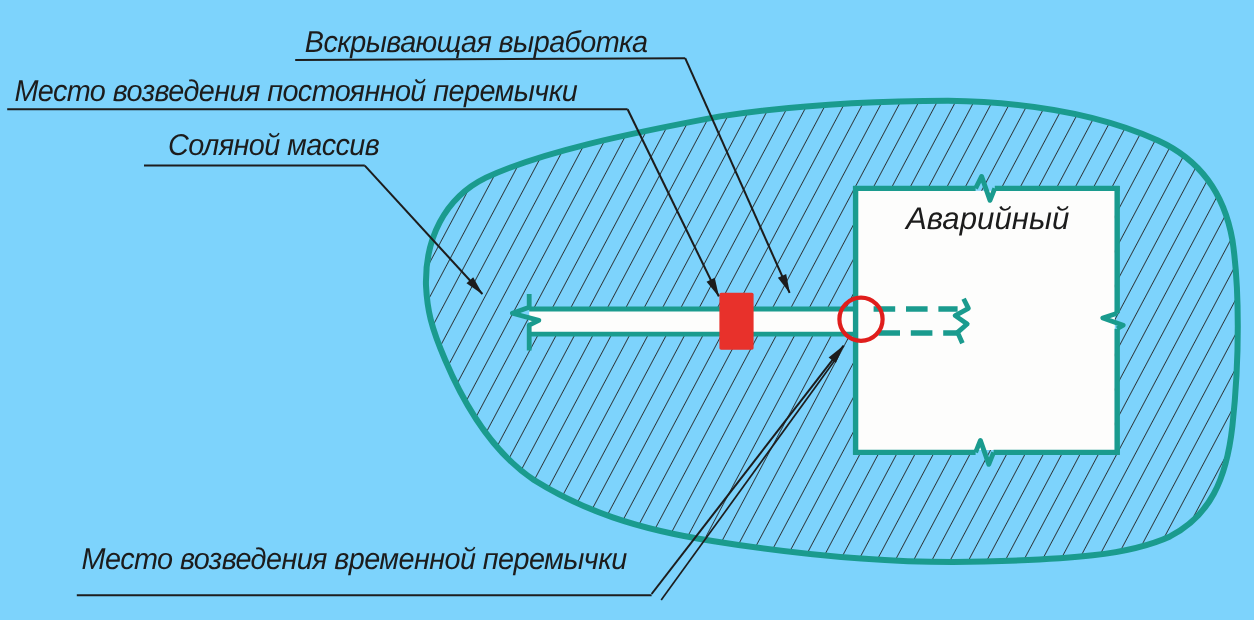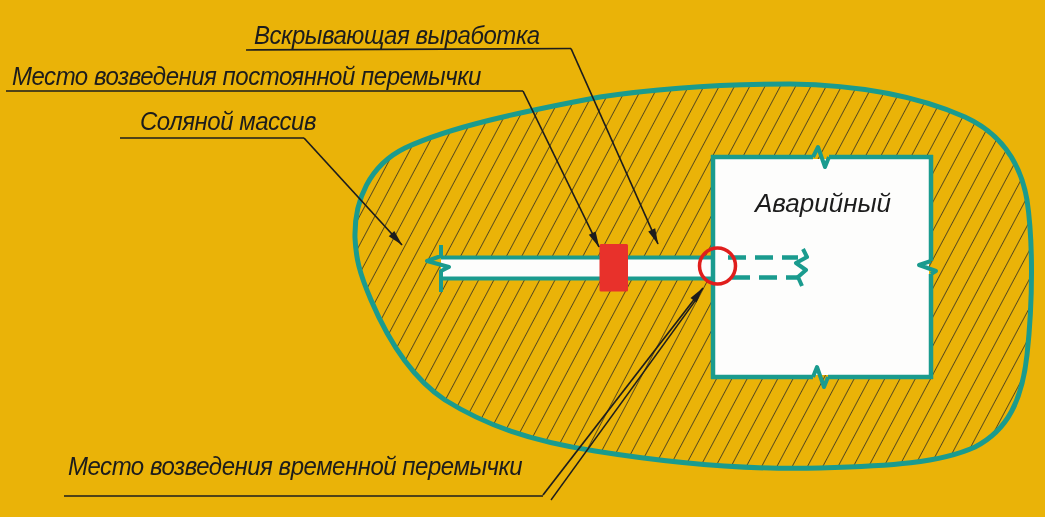--- a/index.html
+++ b/index.html
@@ -1,36 +1,36 @@
 <!DOCTYPE html>
 <html><head>
 <meta charset="utf-8">
 <style>
   html,body { margin:0; padding:0; background:#ffffff; }
   .stage {
     position:relative;
     width:1045px; height:517px;
-    background:#eab308;
+    background:#7dd3fc;
     overflow:hidden;
     font-family:"Liberation Sans", sans-serif;
   }
   .stage svg { position:absolute; left:0; top:0; }
   .label {
     position:absolute;
     font-style:italic;
     font-size:25px;
     color:#1c1c1c;
     white-space:nowrap;
     letter-spacing:-0.5px;
     transform:scaleX(0.96);
     transform-origin:left top;
   }
   .label-emergency {
     position:absolute;
-    left:714px; top:185px; width:218px;
+    left:714px; top:164px; width:218px;
     text-align:center;
     font-style:italic;
     font-size:26px;
     line-height:37px;
     color:#1c1c1c;
   }
 </style>
 </head>
 <body>
 

